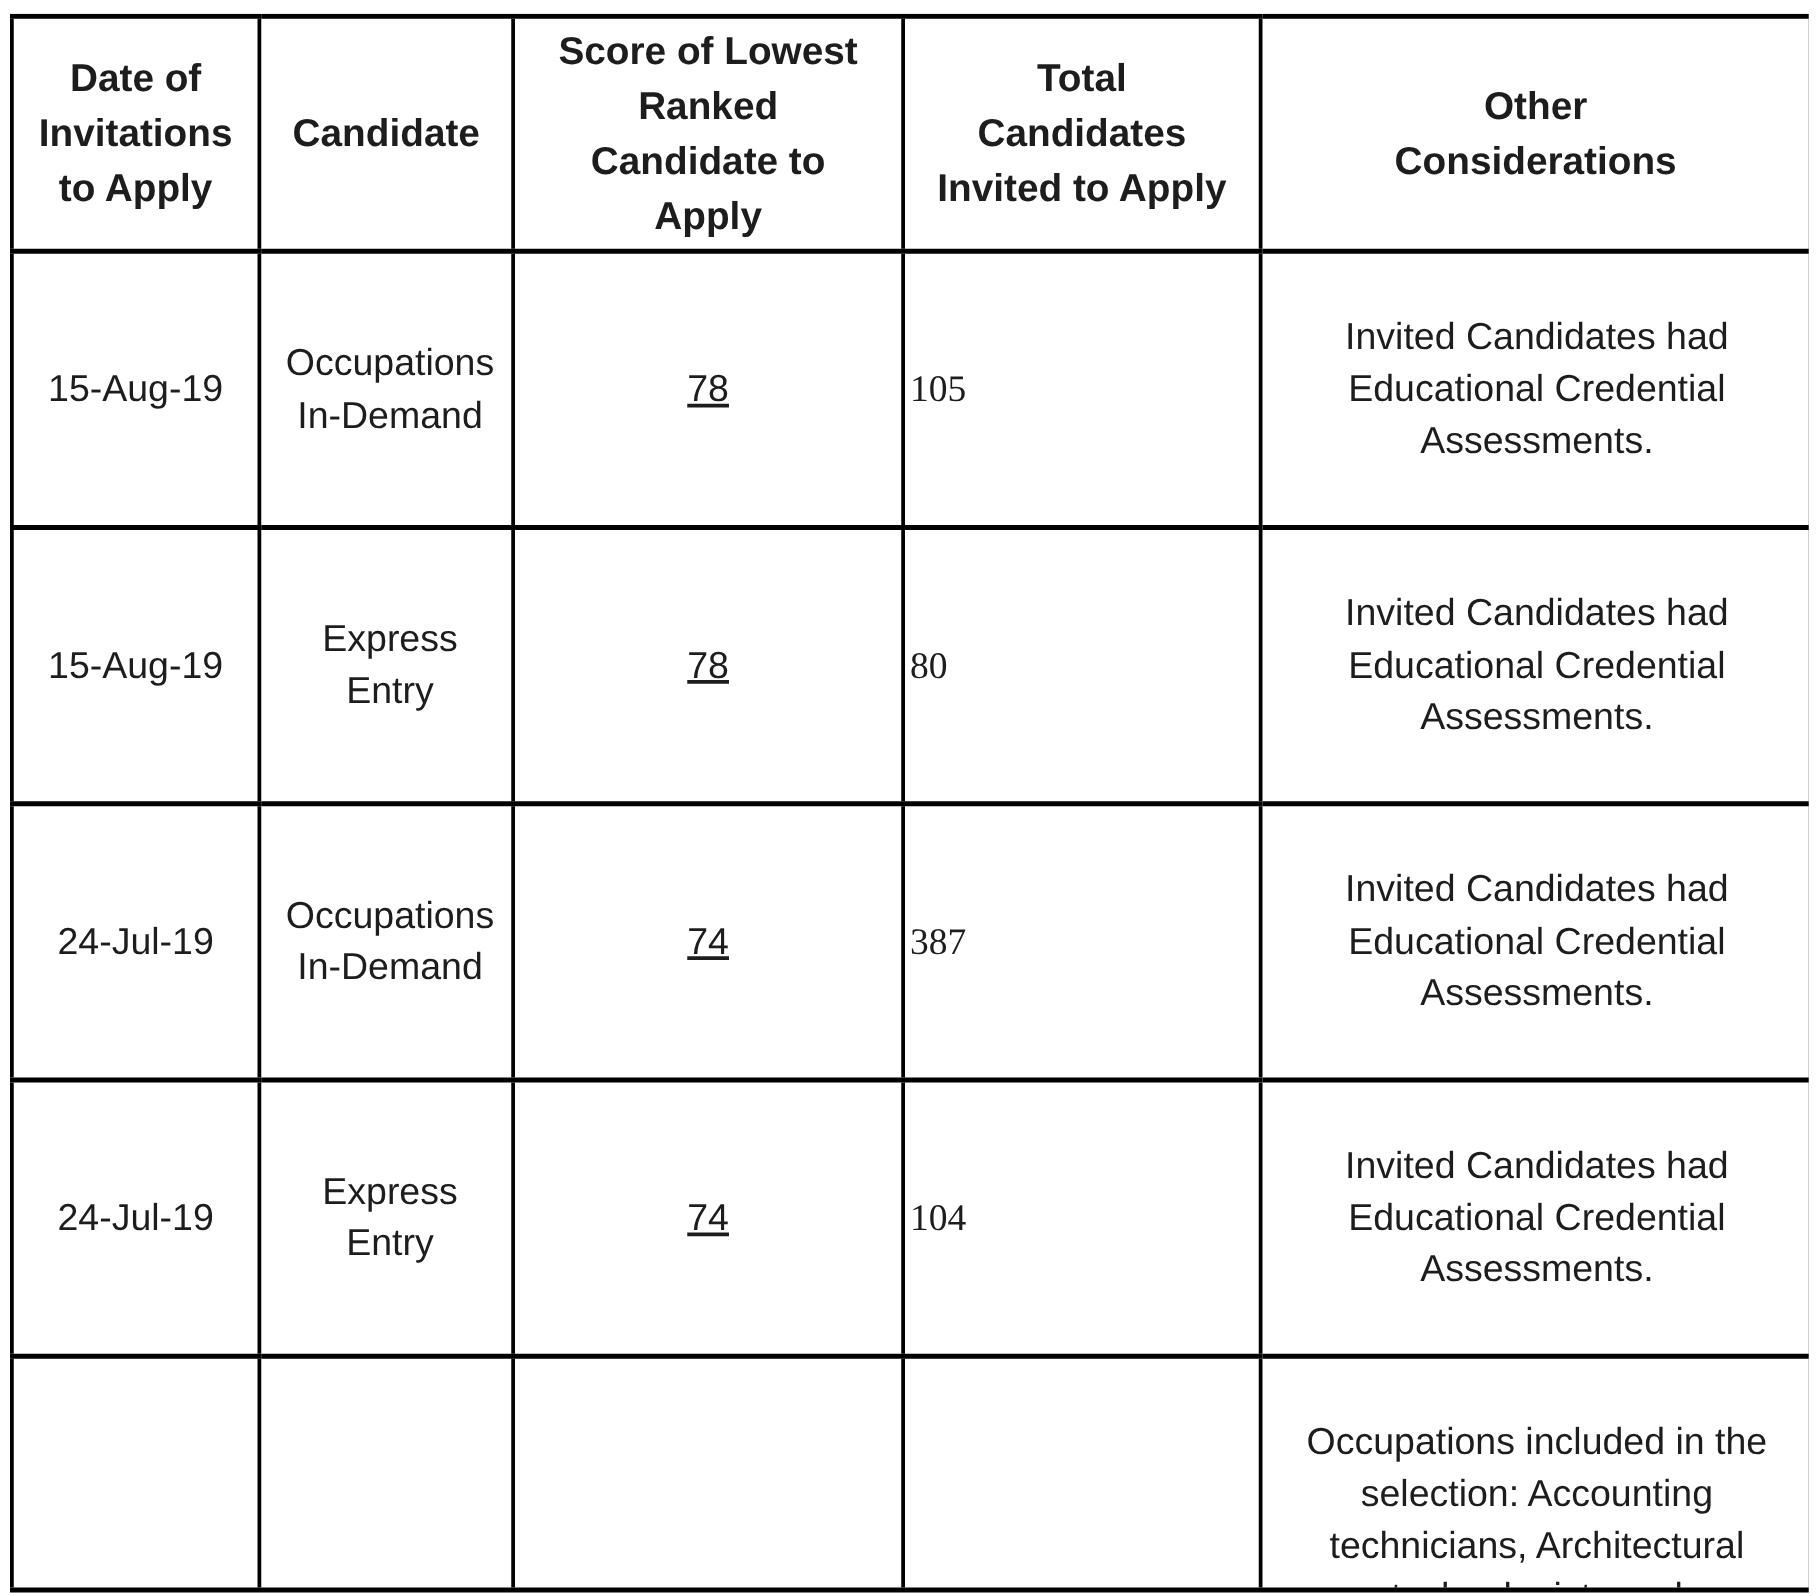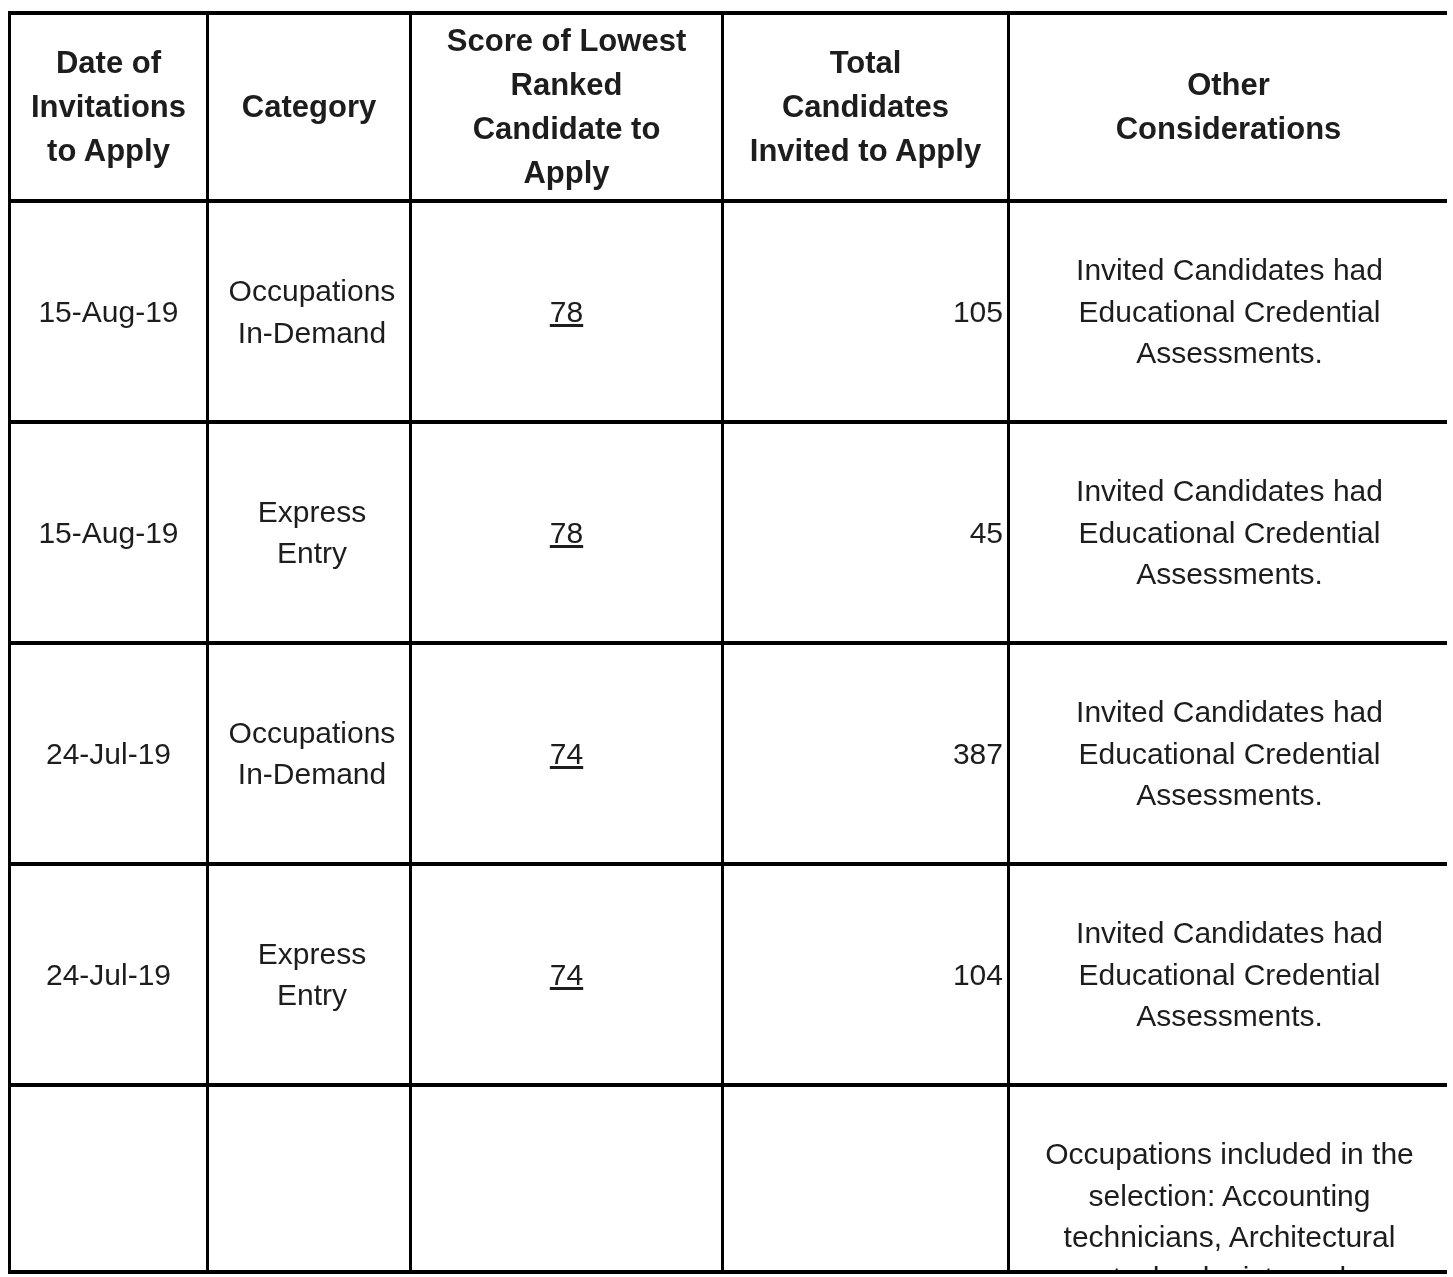--- a/index.html
+++ b/index.html
@@ -47,41 +47,41 @@
   .ita td {
     font-size: 30px;
     line-height: 1.38;
   }
   tr.hrow  { height: 183px; }
   tr.r-std { height: 126px; }
   tr.r-big { height: 499px; }
   td.c-date  { text-align: center; vertical-align: middle; padding: 2px 4px; }
   td.c-cat   { text-align: center; vertical-align: middle; padding: 2px 4px 2px 10px; white-space: pre-line; }
   td.c-score { text-align: center; vertical-align: middle; padding: 2px 4px; text-decoration: underline; }
-  td.c-total { text-align: right; vertical-align: middle; padding: 2px 4px; }
+  td.c-total { text-align: left; vertical-align: middle; padding: 2px 4px; font-family: Liberation Serif, serif; }
   td.c-other { text-align: center; vertical-align: top; padding: 5px 10px 5px 12px; white-space: pre-line; }
 </style>
 </head>
 <body>
 
 <div class="table-clip">
   <table class="ita">
     <colgroup>
       <col style="width:198px">
       <col style="width:203px">
       <col style="width:312px">
       <col style="width:286px">
       <col style="width:440px">
     </colgroup>
     <thead>
       <tr class="hrow">
         <th>Date of
 Invitations
 to Apply</th>
-        <th>Category</th>
+        <th>Candidate</th>
         <th>Score of Lowest
 Ranked
 Candidate to
 Apply</th>
         <th>Total
 Candidates
 Invited to Apply</th>
         <th>Other
 Considerations</th>
       </tr>
@@ -97,21 +97,21 @@
           <p class="para">Invited Candidates had
 Educational Credential
 Assessments.</p>
         </td>
       </tr>
       <tr class="r-std">
         <td class="c-date">15-Aug-19</td>
         <td class="c-cat">Express
 Entry</td>
         <td class="c-score">78</td>
-        <td class="c-total">45</td>
+        <td class="c-total">80</td>
         <td class="c-other">
           <p class="para">Invited Candidates had
 Educational Credential
 Assessments.</p>
         </td>
       </tr>
       <tr class="r-std">
         <td class="c-date">24-Jul-19</td>
         <td class="c-cat">Occupations
 In-Demand</td>

